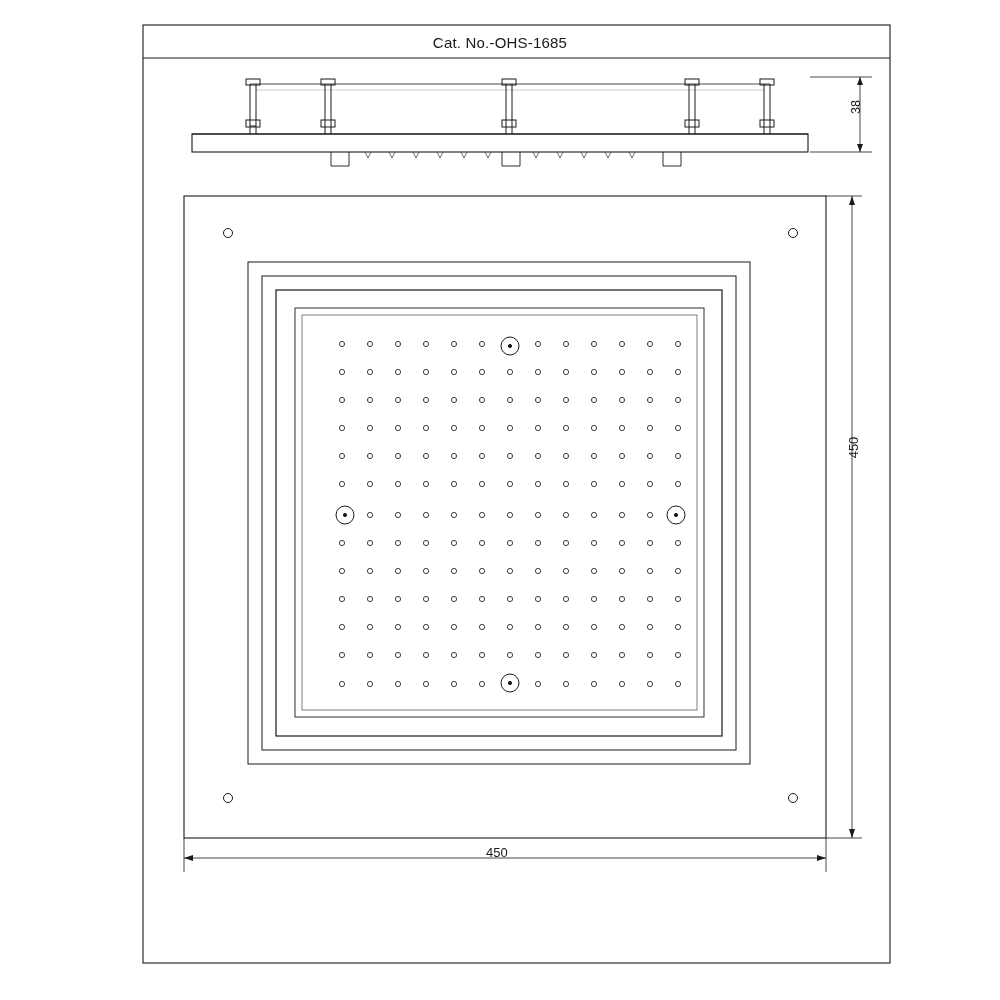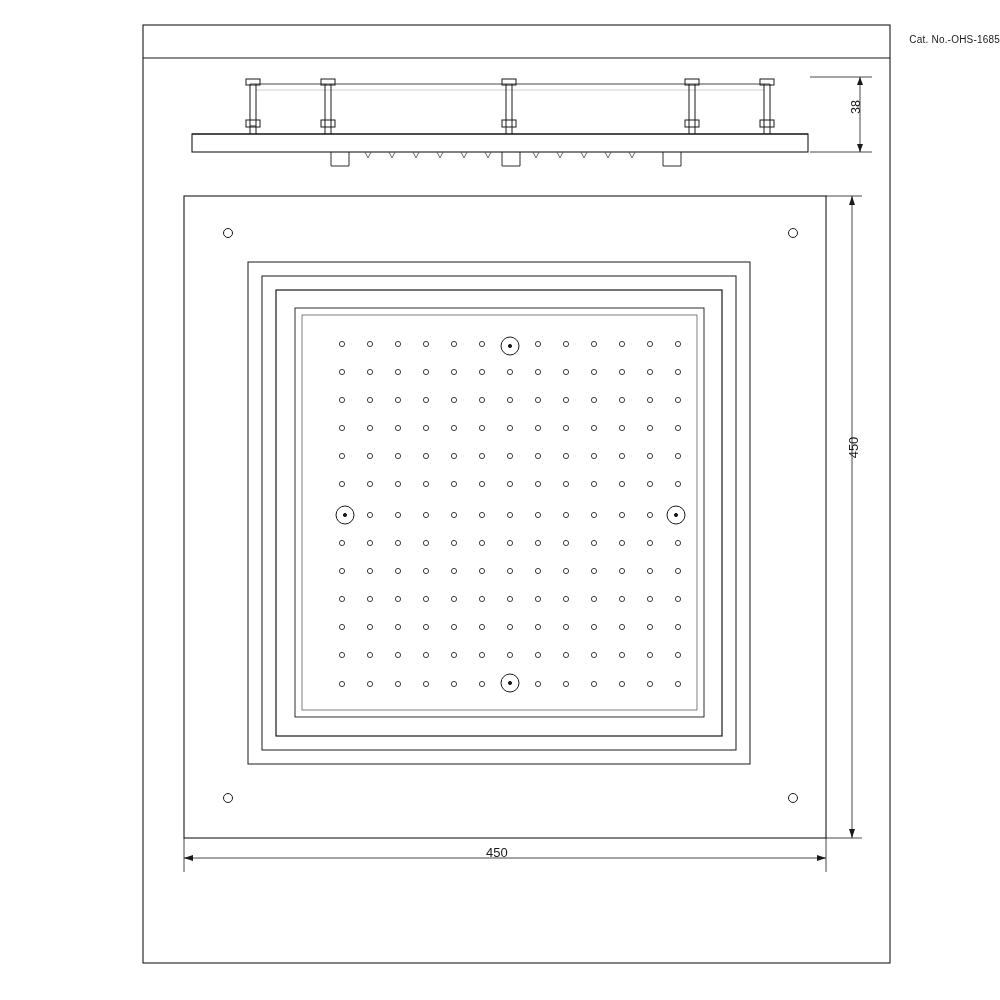--- a/index.html
+++ b/index.html
@@ -19,22 +19,22 @@
     position: absolute;
     left: 0; top: 0;
     width: 1000px;
     height: 1000px;
   }
   .title-text {
     position: absolute;
     left: 0;
     top: 34px;
     width: 1000px;
-    text-align: right;
-    font-size: 10px;
+    text-align: center;
+    font-size: 15px;
     letter-spacing: 0.2px;
     color: #1a1a1a;
     font-family: "Liberation Sans", sans-serif;
   }
   .dim-label {
     position: absolute;
     font-size: 13px;
     color: #1a1a1a;
     font-family: "Liberation Sans", sans-serif;
   }

